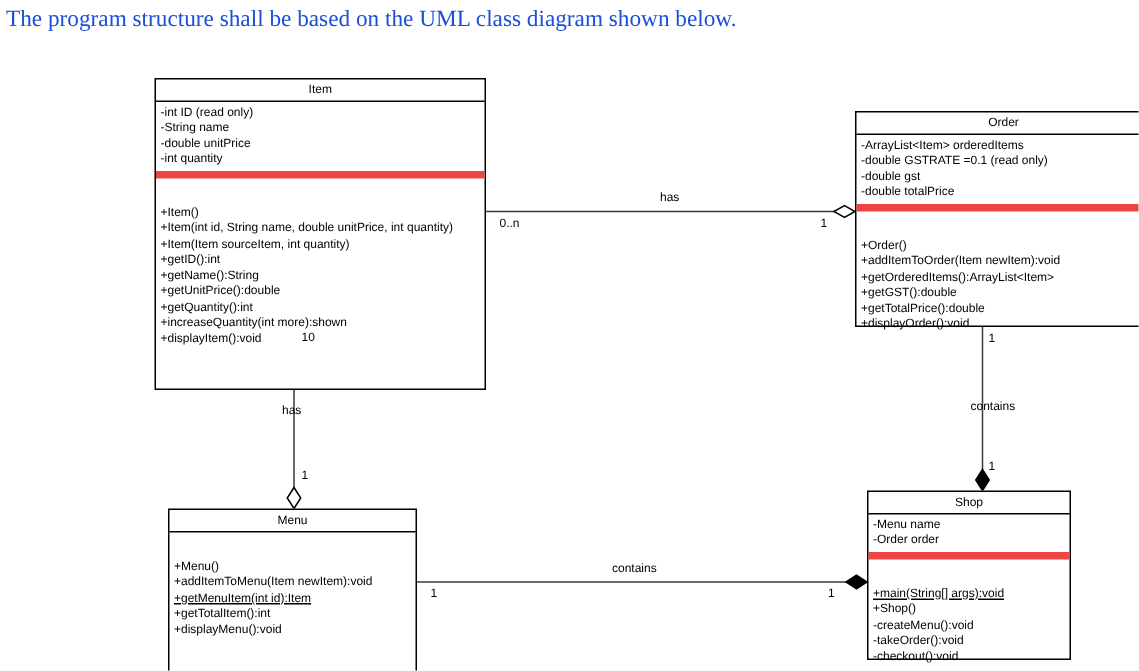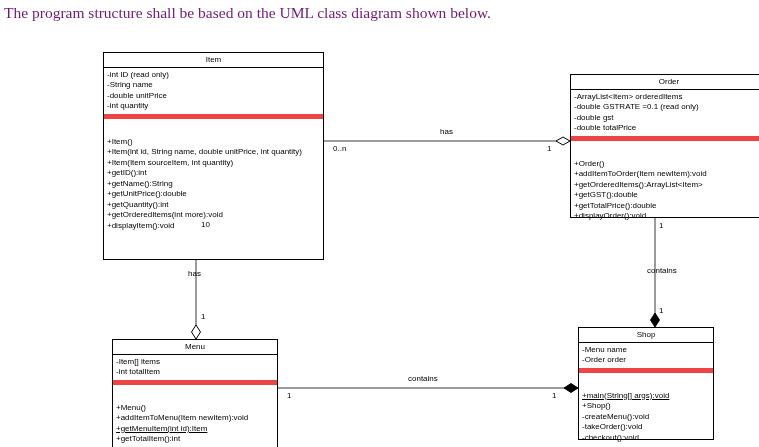--- a/index.html
+++ b/index.html
@@ -2,21 +2,21 @@
 <html><head>
 <meta charset="utf-8">
 <style>
   html,body { margin:0; padding:0; }
   body {
     width:759px; height:447px; position:relative; overflow:hidden;
     background:#ffffff; font-family:"Liberation Sans", sans-serif;
   }
   .heading {
     position:absolute; left:4px; top:4px; width:700px;
-    font-family:"Liberation Serif", serif; font-size:15.5px; color:#701a75;
+    font-family:"Liberation Serif", serif; font-size:15.5px; color:#1d4ed8;
   }
   .uml-class {
     position:absolute; background:#fff; border:1px solid #000;
     box-sizing:border-box; display:flex; flex-direction:column;
     font-size:8px; color:#000; line-height:10.5px;
   }
   .uml-title {
     text-align:center; border-bottom:1px solid #000;
     padding:2px 2px 1px 2px; flex:0 0 auto;
   }
@@ -60,21 +60,21 @@
     <div class="member">-int quantity</div>
   </div>
   <div class="uml-methods">
     <div class="member">+Item()</div>
     <div class="member">+Item(int id, String name, double unitPrice, int quantity)</div>
     <div class="member">+Item(Item sourceItem, int quantity)</div>
     <div class="member">+getID():int</div>
     <div class="member">+getName():String</div>
     <div class="member">+getUnitPrice():double</div>
     <div class="member">+getQuantity():int</div>
-    <div class="member">+getOrderedItems(int more):void</div>
+    <div class="member">+increaseQuantity(int more):shown</div>
     <div class="member">+displayItem():void</div>
   </div>
 </div>
 
 <div class="uml-class" style="left:570px; top:74px; width:198px; height:144px;">
   <div class="uml-title">Order</div>
   <div class="uml-attrs">
     <div class="member">-ArrayList&lt;Item&gt; orderedItems</div>
     <div class="member">-double GSTRATE =0.1 (read only)</div>
     <div class="member">-double gst</div>
@@ -85,24 +85,20 @@
     <div class="member">+addItemToOrder(Item newItem):void</div>
     <div class="member">+getOrderedItems():ArrayList&lt;Item&gt;</div>
     <div class="member">+getGST():double</div>
     <div class="member">+getTotalPrice():double</div>
     <div class="member">+displayOrder():void</div>
   </div>
 </div>
 
 <div class="uml-class" style="left:112px; top:339px; width:166px; height:127px;">
   <div class="uml-title">Menu</div>
-  <div class="uml-attrs">
-    <div class="member">-Item[] items</div>
-    <div class="member">-int totalItem</div>
-  </div>
   <div class="uml-methods">
     <div class="member">+Menu()</div>
     <div class="member">+addItemToMenu(Item newItem):void</div>
     <div class="member static">+getMenuItem(int id):Item</div>
     <div class="member">+getTotalItem():int</div>
     <div class="member">+displayMenu():void</div>
   </div>
 </div>
 
 <div class="uml-class" style="left:578px; top:327px; width:136px; height:113px;">

